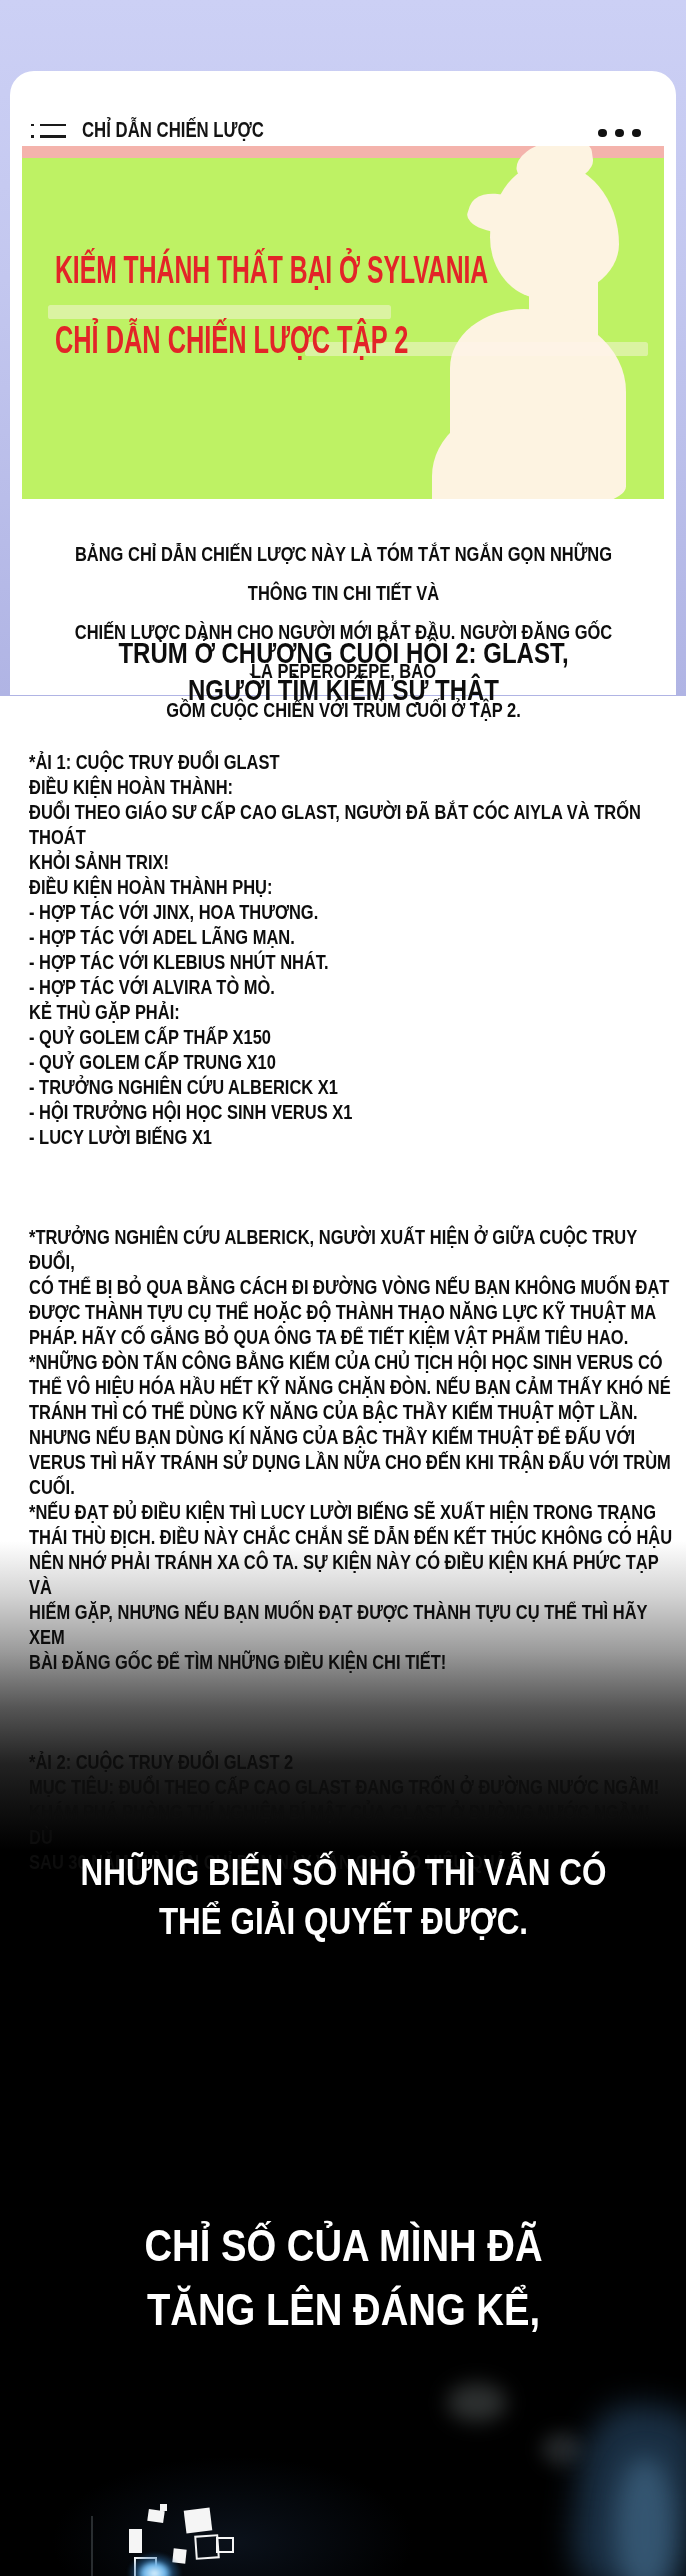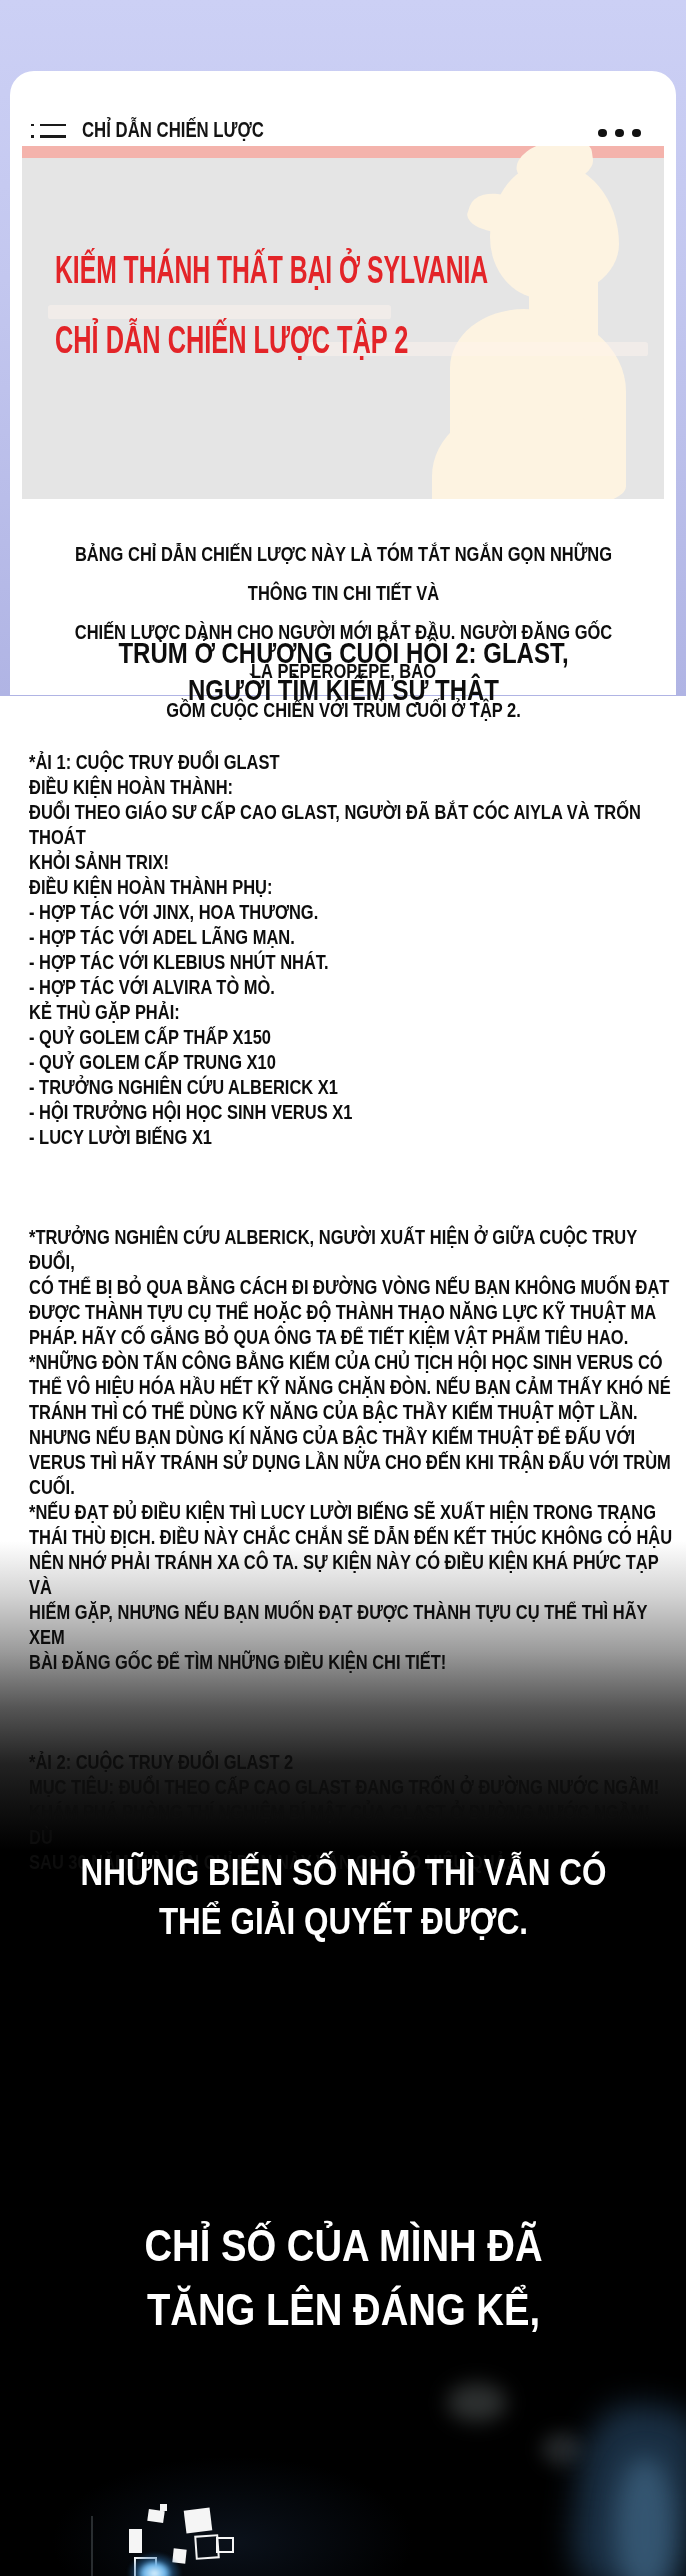--- a/index.html
+++ b/index.html
@@ -18,21 +18,21 @@
   .list-icon{position:absolute;left:20.6px;top:23px;width:36px;height:27.5px;cursor:pointer;}
   .list-icon .row{position:absolute;left:0;width:36px;height:2.6px;}
   .list-icon .dot{position:absolute;left:0;top:0;width:3.4px;height:2.6px;background:#1a1a1a;}
   .list-icon .bar{position:absolute;left:9.4px;top:0;width:26px;height:2.6px;background:#1a1a1a;}
   .app-title{position:absolute;left:72px;top:19px;font-size:21.5px;font-weight:bold;color:#141414;
              letter-spacing:0;transform:scaleX(.78);transform-origin:left center;white-space:nowrap;}
   .more-icon{position:absolute;right:33px;top:29px;width:45px;height:10.3px;cursor:pointer;}
   .more-icon i{position:absolute;top:0.9px;width:8.6px;height:8.6px;border-radius:50%;background:#111;}
   .more-icon i:nth-child(1){left:0;} .more-icon i:nth-child(2){left:17px;} .more-icon i:nth-child(3){left:34px;}
   
-  .banner{position:absolute;left:21.5px;top:146px;width:642px;height:353px;background:#e5e5e5;overflow:hidden;}
+  .banner{position:absolute;left:21.5px;top:146px;width:642px;height:353px;background:#bef264;overflow:hidden;}
   .banner .topstrip{position:absolute;left:0;top:0;width:100%;height:12px;background:#f4b3ac;}
   .ghost{position:absolute;background:rgba(255,245,238,.45);height:13.7px;border-radius:2.6px;}
   .sil{position:absolute;background:#fdf3e1;}
   .sil.head{left:468px;top:15.5px;width:129px;height:137px;border-radius:46% 54% 58% 42%/55% 60% 40% 45%;}
   .sil.tuft1{left:447px;top:47px;width:52px;height:39px;border-radius:70% 30% 60% 40%/60% 40% 70% 30%;transform:rotate(18deg);}
   .sil.tuft2{left:494px;top:-5.2px;width:77px;height:43px;border-radius:60% 40% 50% 50%;transform:rotate(-8deg);}
   .sil.neck{left:507px;top:129px;width:69px;height:60px;}
   .sil.body{left:428px;top:163px;width:176px;height:197px;border-radius:42% 58% 30% 40%/30% 42% 10% 20%;}
   .sil.chest{left:410px;top:258px;width:180px;height:103px;border-radius:50% 45% 0 0/70% 60% 0 0;}
   .banner-t1,.banner-t2{position:absolute;left:33px;color:#e32428;font-weight:bold;white-space:nowrap;

